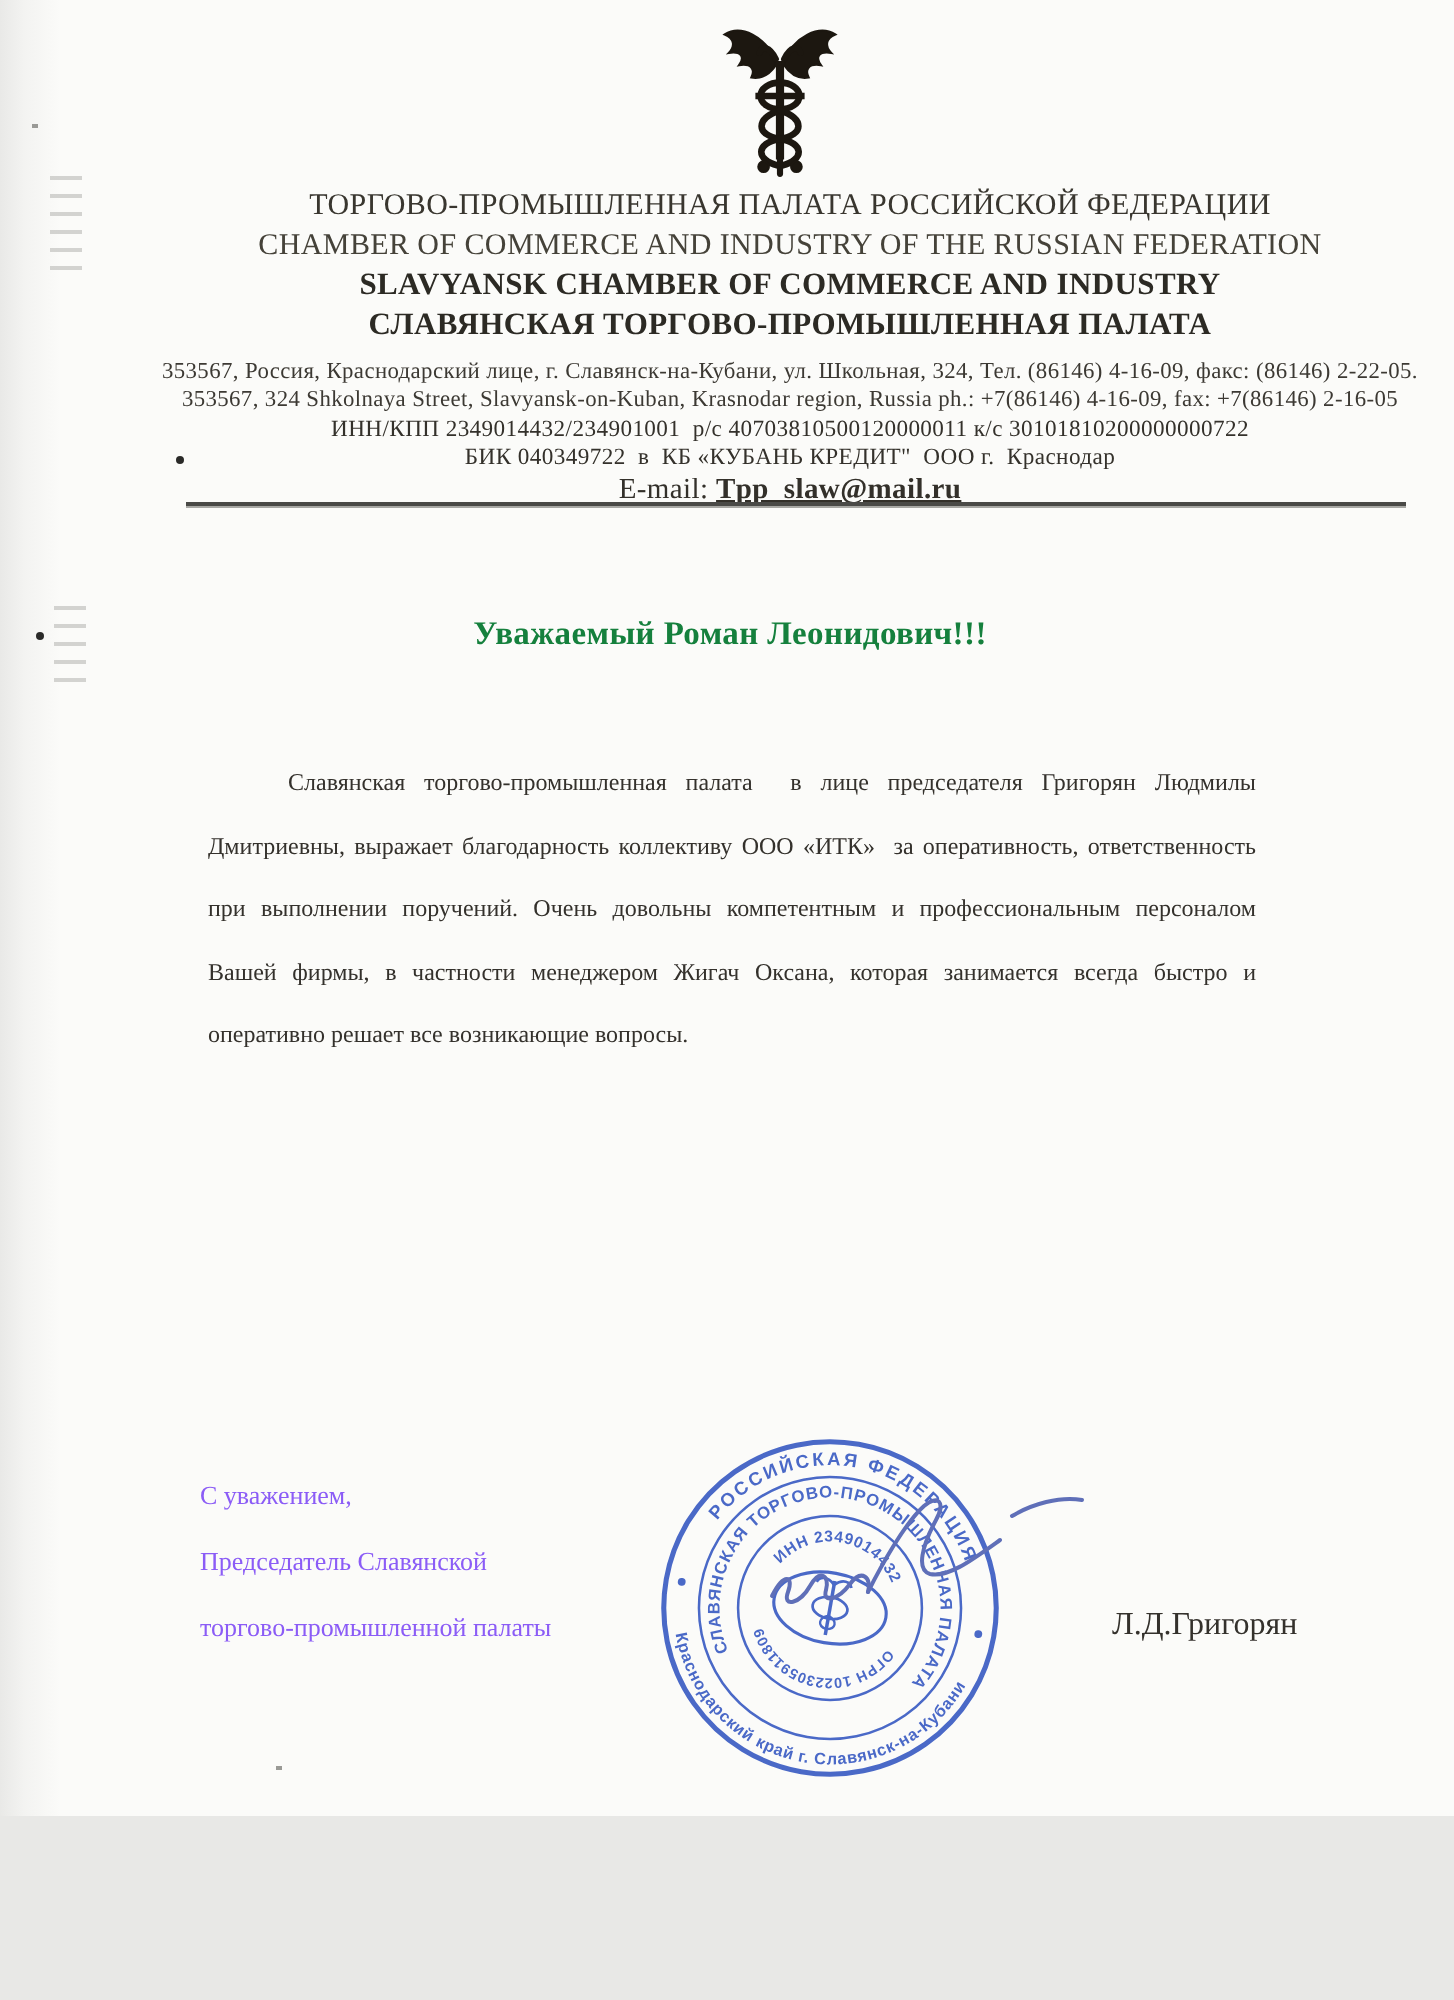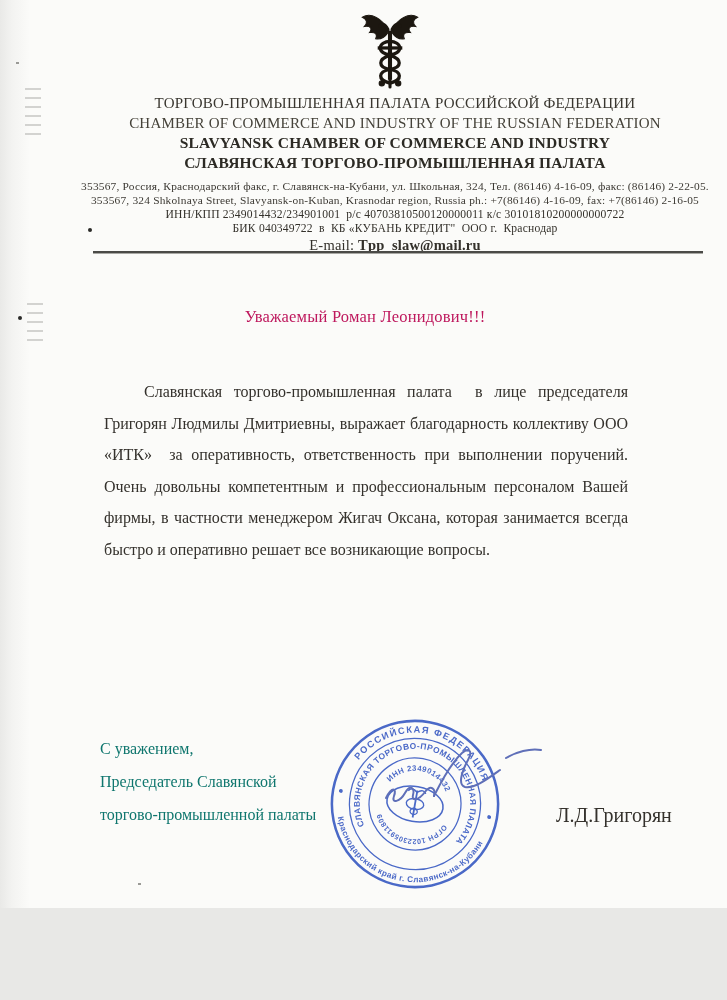--- a/index.html
+++ b/index.html
@@ -30,30 +30,30 @@
   .a3 { top:208px; font-size:11.6px; color:#34312b; }
   .a4 { top:222px; font-size:11.6px; color:#34312b; }
   .email-line { top:237px; font-size:14.5px; color:#33302a; }
   .street-underline { }
   .email-value { text-decoration:underline;font-weight:bold; }
   .divider { position:absolute; left:93px; top:251px; width:610px; height:3px;
     background:linear-gradient(180deg,#4a4a47 0 2px, #a8a8a4 2px 3px); }
 
   
   .salutation { position:absolute; left:60px; top:307px; width:610px; text-align:center;
-    font-weight:normal; font-size:16.5px; color:#be185d; letter-spacing:.2px; }
-  .para { position:absolute; left:104px; width:524px; font-size:16px; line-height:31.5px;
+    font-weight:bold; font-size:16.5px; color:#15803d; letter-spacing:.2px; }
+  .para { position:absolute; left:104px; width:524px; font-size:12px; line-height:31.5px;
     text-align:justify; text-align-last:left; color:#34312c; }
   .p1 { top:376px; text-indent:40px; }
   .p2 { top:592px; text-indent:40px; text-align:left; }
 
   
-  .closing-line { position:absolute; left:100px; font-size:16px; color:#0f766e; }
+  .closing-line { position:absolute; left:100px; font-size:13px; color:#8b5cf6; }
   .c1 { top:740px; } .c2 { top:773px; } .c3 { top:806px; }
-  .signer-name { position:absolute; left:556px; top:804px; font-size:20px; color:#34312c;font-family:Liberation Serif, serif; }
+  .signer-name { position:absolute; left:556px; top:804px; font-size:16px; color:#34312c;font-family:Liberation Serif, serif; }
 
   
   .stamp { position:absolute; left:327px; top:716px; width:176px; height:176px;
     transform:rotate(10deg); opacity:.93; }
   .stamp text { font-family:"Liberation Sans", sans-serif; font-weight:bold; }
   .signature { position:absolute; left:378px; top:736px; width:170px; height:86px; }
 </style>
 </head>
 <body>
 
@@ -83,21 +83,21 @@
       <circle cx="43" cy="73.5" r="2.6"></circle>
       <path d="M35,70 L35,77" stroke-width="3" stroke-linecap="round"></path>
     </g>
   </svg>
 
   <div class="head-line t1">ТОРГОВО-ПРОМЫШЛЕННАЯ ПАЛАТА РОССИЙСКОЙ ФЕДЕРАЦИИ</div>
   <div class="head-line t2">CHAMBER OF COMMERCE AND INDUSTRY OF THE RUSSIAN FEDERATION</div>
   <div class="head-line t3">SLAVYANSK CHAMBER OF COMMERCE AND INDUSTRY</div>
   <div class="head-line t4">СЛАВЯНСКАЯ ТОРГОВО-ПРОМЫШЛЕННАЯ ПАЛАТА</div>
 
-  <div class="head-line a1"><span>353567, Россия, Краснодарский факс, г. Славянск-на-Кубани, ул. </span><span class="street-underline">Школьная</span><span>, 324, Тел. (86146) 4-16-09, факс: (86146) 2-22-05.</span></div>
+  <div class="head-line a1"><span>353567, Россия, Краснодарский лице, г. Славянск-на-Кубани, ул. </span><span class="street-underline">Школьная</span><span>, 324, Тел. (86146) 4-16-09, факс: (86146) 2-22-05.</span></div>
   <div class="head-line a2">353567, 324 Shkolnaya Street, Slavyansk-on-Kuban, Krasnodar region, Russia ph.: +7(86146) 4-16-09, fax: +7(86146) 2-16-05</div>
   <div class="head-line a3">ИНН/КПП 2349014432/234901001&nbsp; р/с 40703810500120000011 к/с 30101810200000000722</div>
   <div class="head-line a4">БИК 040349722 &nbsp;в&nbsp; КБ «КУБАНЬ КРЕДИТ"&nbsp; ООО г.&nbsp; Краснодар</div>
   <div class="head-line email-line"><span>E-mail:</span>&nbsp;<span class="email-value">Tpp_slaw@mail.ru</span></div>
 
   <div class="divider"></div>
 
   <div class="salutation">Уважаемый Роман Леонидович!!!</div>
   <div class="para p1">Славянская торгово-промышленная палата &nbsp;в лице председателя Григорян Людмилы Дмитриевны, выражает благодарность коллективу ООО «ИТК»&nbsp; за оперативность, ответственность при выполнении поручений. Очень довольны компетентным и профессиональным персоналом Вашей фирмы, в частности менеджером Жигач Оксана, которая занимается всегда быстро и оперативно решает все возникающие вопросы.</div>
 

